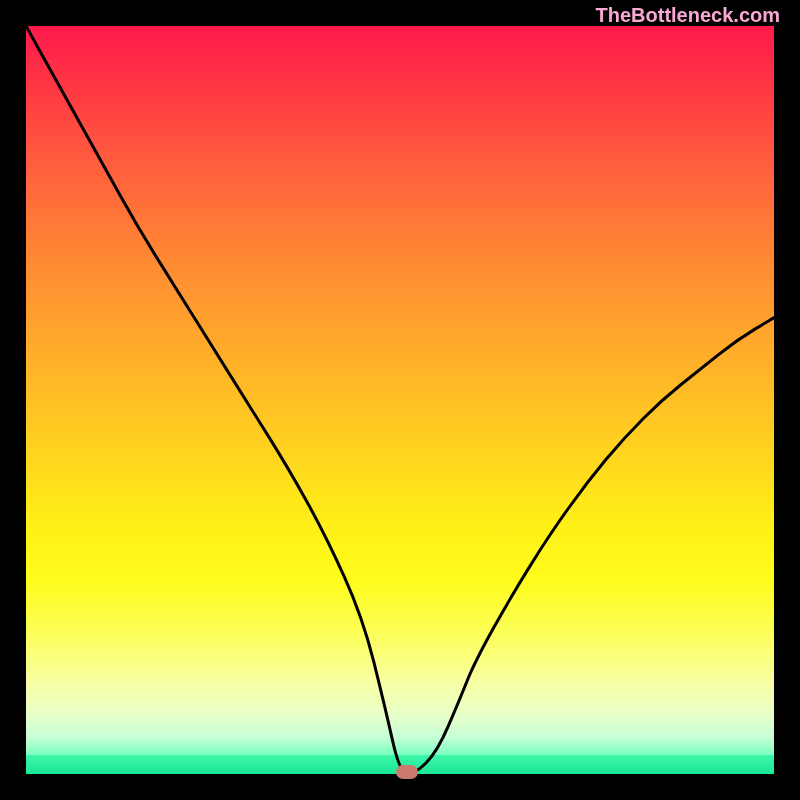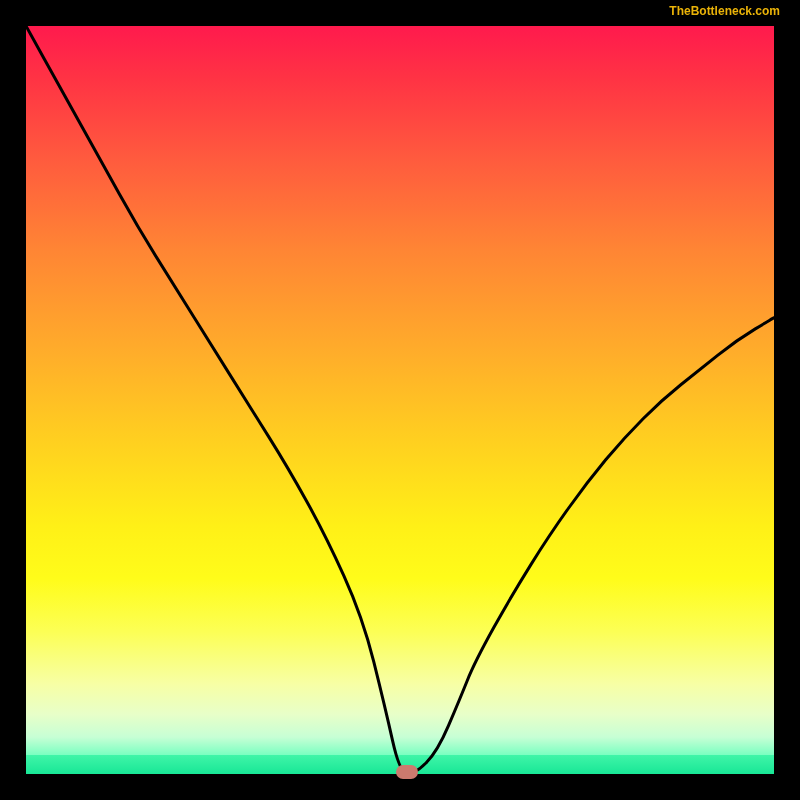--- a/index.html
+++ b/index.html
@@ -8,22 +8,22 @@
     height: 800px;
     background: #000;
     position: relative;
     font-family: Arial, sans-serif;
     overflow: hidden;
   }
   .watermark {
     position: absolute;
     top: 4px;
     right: 20px;
-    color: #eab308;
-    font-size: 12px;
+    color: #f9a8d4;
+    font-size: 20px;
     font-weight: bold;
     z-index: 10;
   }
   .plot-frame {
     position: absolute;
     left: 26px;
     top: 26px;
     width: 748px;
     height: 748px;
     background: #000;

